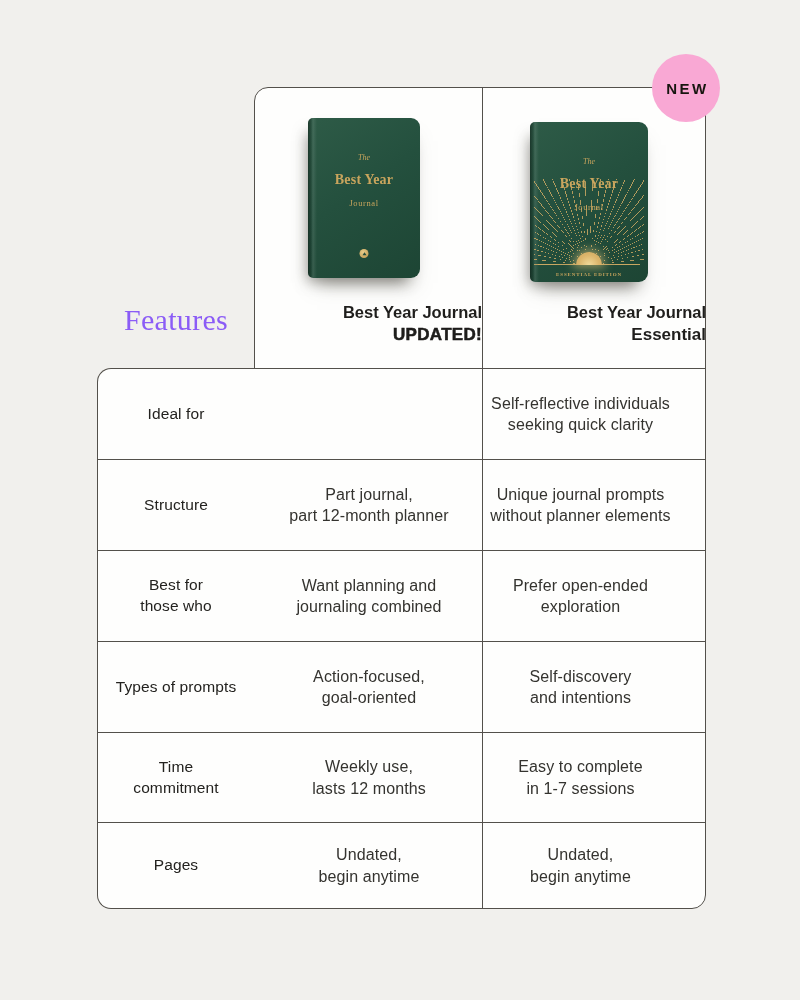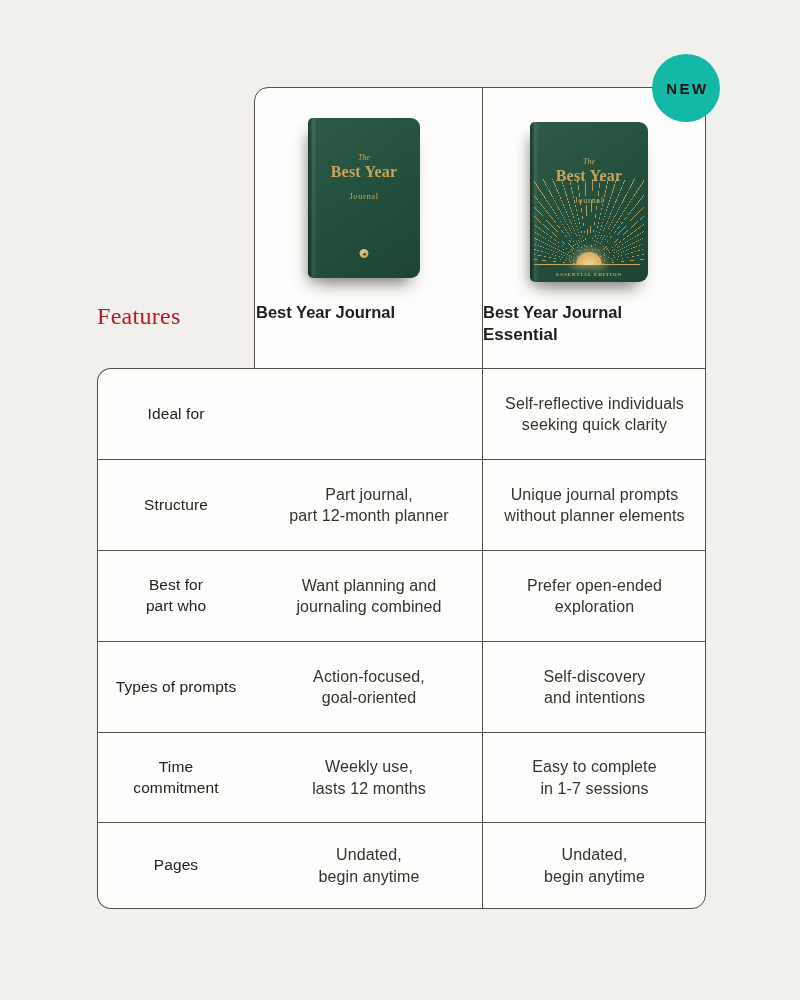--- a/index.html
+++ b/index.html
@@ -10,72 +10,72 @@
   
   .panel{position:absolute;background:#FEFEFD;border:1px solid #53504B;box-sizing:border-box;}
   #products-panel{left:254px;top:87px;width:452px;height:822px;border-radius:14px 14px 14px 0;}
   #labels-panel{left:97px;top:368px;width:158px;height:541px;border-right:none;border-radius:14px 0 0 14px;}
   .vline{position:absolute;left:482px;top:87px;width:1px;height:822px;background:#53504B;}
   .hline{position:absolute;height:1px;background:#53504B;}
   #topline{left:254px;top:368px;width:452px;}
   .rowline{left:97px;width:609px;}
   
   .features{
-    position:absolute;left:97px;top:303px;width:158px;
-    font-family:"Liberation Serif",serif;font-size:24px;color:#b91c1c;letter-spacing:.3px;
+    position:absolute;left:97px;top:303px;width:158px;text-align:center;
+    font-family:"Liberation Serif",serif;font-size:30px;color:#8b5cf6;letter-spacing:.3px;
   }
   
-  .header{position:absolute;top:302px;text-align:left;font-weight:700;font-size:16.5px;line-height:1.32;color:#1F1E1C;}
+  .header{position:absolute;top:302px;text-align:right;font-weight:700;font-size:16.5px;line-height:1.32;color:#1F1E1C;}
   #header-upd{left:256px;width:226px;}
   #header-ess{left:483px;width:223px;}
   .header .line2{font-size:17px;}
   #header-upd .line2{-webkit-text-stroke:.5px #141311;letter-spacing:.3px;}
   
   .cell{
     position:absolute;display:flex;align-items:center;justify-content:center;
     text-align:center;white-space:pre-line;font-size:16px;line-height:1.34;
     letter-spacing:.1px;color:#34332F;
   }
   .cell.label{font-weight:400;font-size:15.5px;color:#23221F;}
   .c-label{left:97px;width:158px;}
   .c-upd{left:256px;width:226px;}
-  .c-ess{left:483px;width:223px;}
+  .c-ess{left:469px;width:223px;}
   .r0{top:369px;height:90px;} .r1{top:460px;height:90px;} .r2{top:551px;height:90px;}
   .r3{top:642px;height:90px;} .r4{top:733px;height:89px;} .r5{top:823px;height:85px;}
   
   .journal{
     position:absolute;border-radius:5px 9px 9px 5px;
     background:linear-gradient(145deg,#2E5B47 0%,#24503E 45%,#1D4534 100%);
     box-shadow:-7px 9px 14px -6px rgba(90,88,80,.55),0 14px 18px -9px rgba(90,88,80,.5);
   }
   .journal::before{
     content:"";position:absolute;inset:0;border-radius:inherit;pointer-events:none;
     background:linear-gradient(90deg,rgba(0,0,0,.38) 0px,rgba(0,0,0,.12) 3px,rgba(255,255,255,.10) 5px,rgba(255,255,255,0) 9px);
   }
   #journal-upd{left:308px;top:118px;width:112px;height:160px;}
   #journal-ess{left:530px;top:122px;width:118px;height:160px;}
   .cover-text{position:absolute;top:36px;left:0;right:0;text-align:center;color:#C9A55D;font-family:"Liberation Serif",serif;}
   .cover-the{font-size:8px;font-style:italic;line-height:1;}
-  .cover-title{font-size:16px;font-weight:700;letter-spacing:.2px;line-height:1.15;margin-top:1px;}
+  .cover-title{font-size:14px;font-weight:700;letter-spacing:.2px;line-height:1.15;margin-top:10px;}
   .cover-sub{font-size:8.5px;letter-spacing:.6px;margin-top:10px;}
   .emblem{position:absolute;left:50%;bottom:20px;transform:translateX(-50%);width:9px;height:9px;border-radius:50%;
     background:radial-gradient(circle at 40% 35%,#E8CD8A,#C9A55D 70%);}
   .emblem::after{content:"";position:absolute;left:50%;top:50%;transform:translate(-50%,-55%);
     width:0;height:0;border-left:2px solid transparent;border-right:2px solid transparent;border-bottom:3.5px solid #244D3C;}
   .rays{position:absolute;left:4px;right:4px;bottom:17px;height:86px;opacity:.9;
     background:repeating-conic-gradient(from 270.4deg at 50% 100%,rgba(203,168,98,.95) 0deg .5deg,rgba(203,168,98,0) .5deg 5.1deg);}
   .sun-baseline{position:absolute;left:8px;right:8px;bottom:17px;height:1px;background:rgba(203,168,98,.95);}
   .sun{position:absolute;left:50%;bottom:17px;transform:translateX(-50%);width:26px;height:13px;border-radius:13px 13px 0 0;
     background:radial-gradient(at 50% 100%,#F2DA9A 0%,#DBB56B 55%,#C9A55D 100%);
     box-shadow:0 0 10px 3px rgba(235,203,125,.55);}
   .edition{position:absolute;left:0;right:0;bottom:5px;text-align:center;font-size:5px;letter-spacing:.9px;
     color:#C9A55D;font-family:"Liberation Serif",serif;font-weight:700;}
   
   .badge{
-    position:absolute;left:652px;top:54px;width:68px;height:68px;border-radius:50%;background:#14b8a6;
+    position:absolute;left:652px;top:54px;width:68px;height:68px;border-radius:50%;background:#f9a8d4;
     display:flex;align-items:center;justify-content:center;font-weight:700;font-size:15px;
     letter-spacing:2.5px;color:#17150F;padding-left:3px;box-sizing:border-box;
   }
 </style>
 </head>
 <body>
 
 <div class="canvas">
 
   <div class="panel" id="products-panel"></div>
@@ -107,38 +107,39 @@
       <div class="cover-sub">Journal</div>
     </div>
     <div class="rays"></div>
     <div class="sun-baseline"></div>
     <div class="sun"></div>
     <div class="edition">ESSENTIAL EDITION</div>
   </div>
 
   <div class="header" id="header-upd">
     <div class="line1">Best Year Journal</div>
+    <div class="line2">UPDATED!</div>
   </div>
   <div class="header" id="header-ess">
     <div class="line1">Best Year Journal</div>
     <div class="line2">Essential</div>
   </div>
 
   <div class="cell label c-label r0">Ideal for</div>
   <div class="cell c-ess r0">Self-reflective individuals
 seeking quick clarity</div>
 
   <div class="cell label c-label r1">Structure</div>
   <div class="cell c-upd r1">Part journal,
 part 12-month planner</div>
   <div class="cell c-ess r1">Unique journal prompts
 without planner elements</div>
 
   <div class="cell label c-label r2">Best for
-part who</div>
+those who</div>
   <div class="cell c-upd r2">Want planning and
 journaling combined</div>
   <div class="cell c-ess r2">Prefer open-ended
 exploration</div>
 
   <div class="cell label c-label r3">Types of prompts</div>
   <div class="cell c-upd r3">Action-focused,
 goal-oriented</div>
   <div class="cell c-ess r3">Self-discovery
 and intentions</div>

